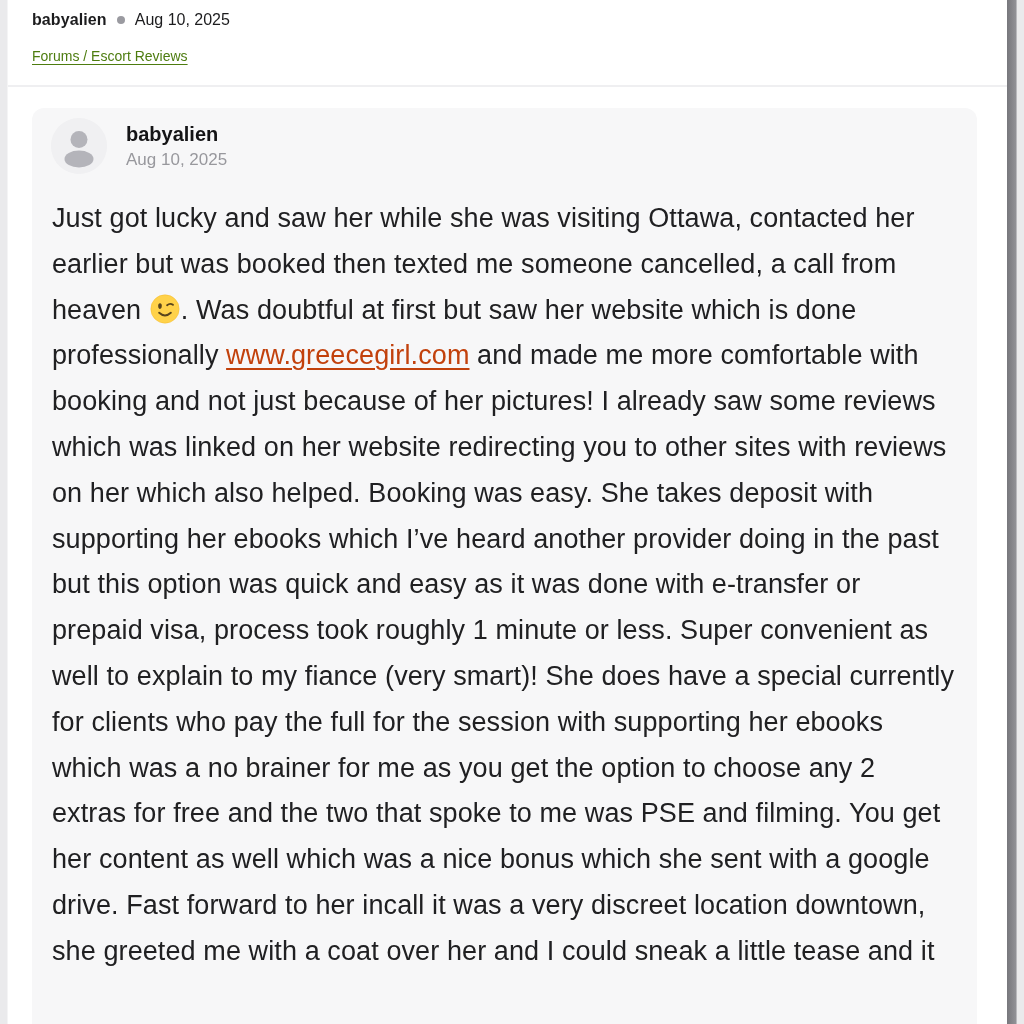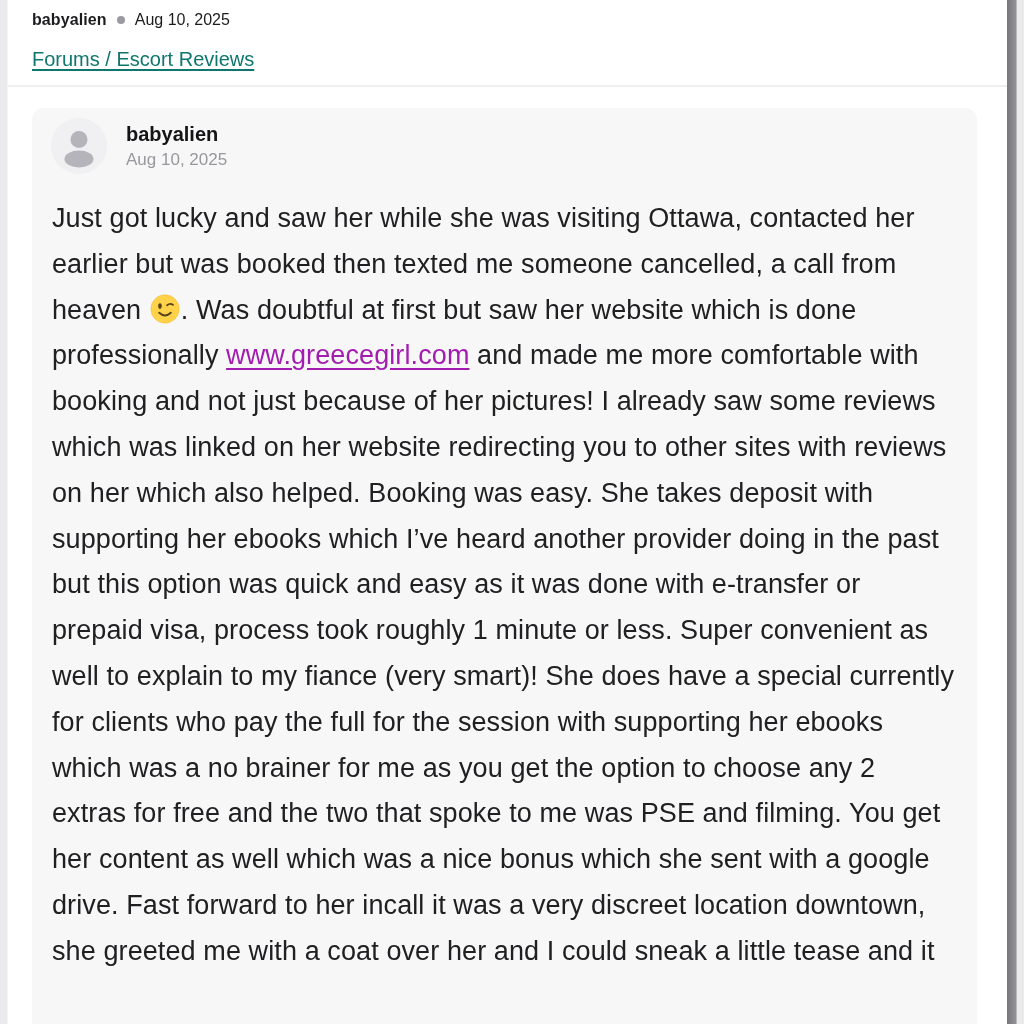--- a/index.html
+++ b/index.html
@@ -38,21 +38,21 @@
     font-size: 16px; color: #1c1c1e;
   }
   .title-author { font-weight: 700; letter-spacing: 0.1px; }
   .title-dot {
     width: 8px; height: 8px; border-radius: 50%;
     background: #9a9aa0; display: inline-block;
   }
   .title-date { font-weight: 400; color: #1c1c1e; }
   .breadcrumb {
     position: absolute; left: 24px; top: 48px;
-    font-size: 20px; color: #0f766e;
+    font-size: 14px; color: #4d7c0f;
     text-underline-offset: 3px;
     cursor: pointer;
   }
   
   .card {
     position: absolute; left: 32px; top: 108px;
     width: 945px; height: 940px;
     background: #f7f7f8;
     border-radius: 12px;
     box-sizing: border-box;
@@ -82,21 +82,21 @@
     color: #202022;
     letter-spacing: 0.1px;
   }
   .emoji-wrap {
     display: inline-block;
     width: 30px; height: 30px;
     vertical-align: -5px;
     margin: 0 1px;
   }
   .post-link {
-    color: #a21caf;
+    color: #c2410c;
     text-decoration: underline;
     text-underline-offset: 4px;
     cursor: pointer;
   }
   
   .scrollbar-track {
     position: absolute; right: 0; top: 0;
     width: 17px; height: 1024px;
     background: #eaeaec;
   }

